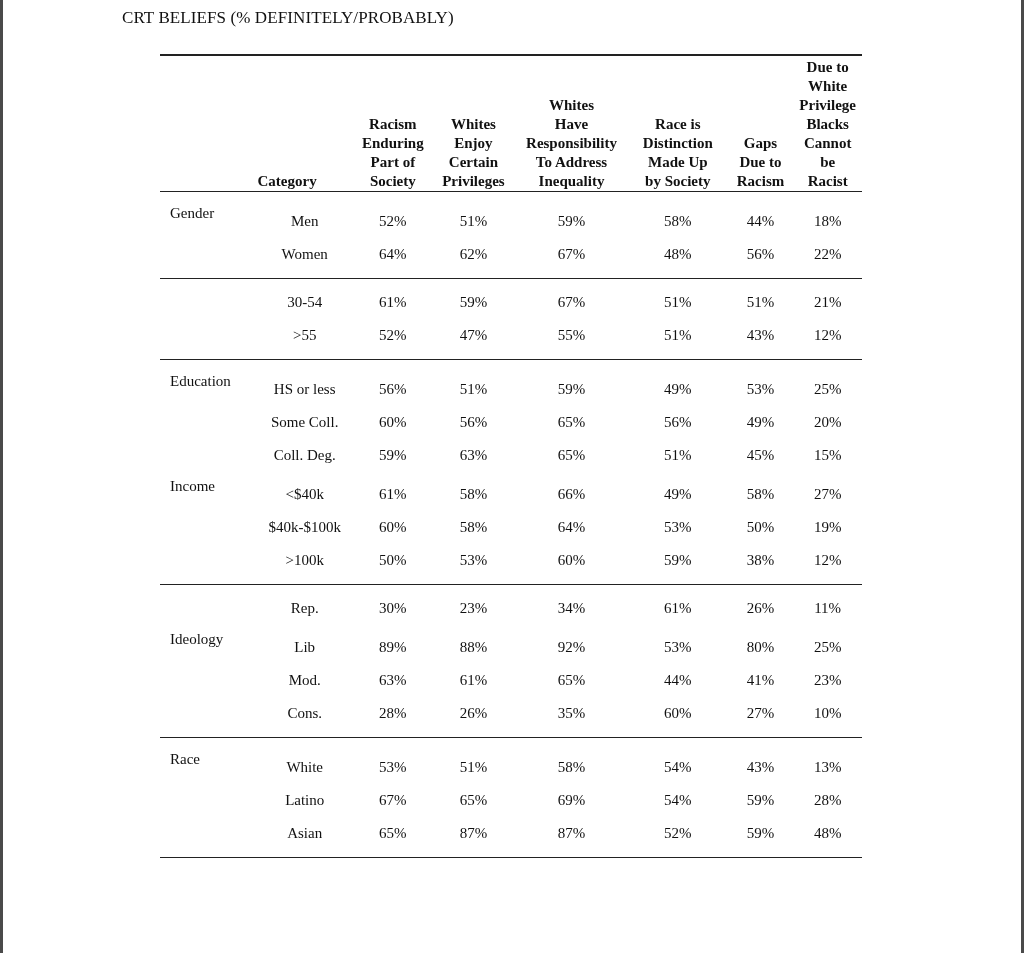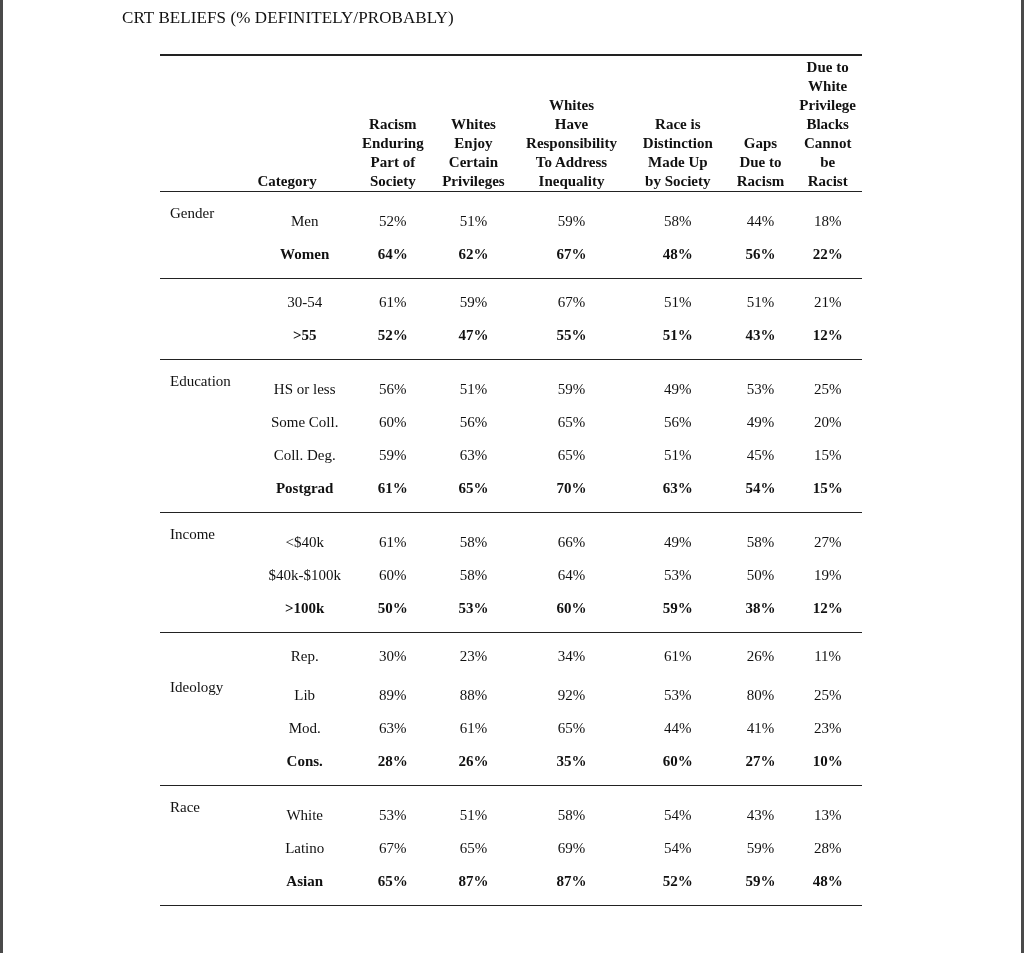--- a/index.html
+++ b/index.html
@@ -20,21 +20,21 @@
   table.crt th {
     font-weight: bold; vertical-align: bottom; text-align: center; line-height: 19px;
     padding: 2px 2px 0 2px; border-bottom: 1.5px solid #222;
   }
   table.crt th.grp-h { width: 86px; }
   table.crt th.cat-h { width: 98px; text-align: left; padding-left: 10px; margin-top: 12px; }
   table.crt td { padding: 0 2px; height: 27px; line-height: 19px; vertical-align: bottom; text-align: center; }
   table.crt td.grp { text-align: left; padding-left: 10px; vertical-align: top; padding-top: 6px; }
   table.crt td.cat { text-align: center; padding-left: 10px; }
   table.crt tr.first td { padding-top: 10px; height: 27px; }
-  table.crt tr.last td { border-bottom: 1.5px solid #222; padding-bottom: 14px; font-weight: bold; }
+  table.crt tr.last td { border-bottom: 1.5px solid #222; padding-bottom: 14px; }
   table.crt tr.first td.grp { padding-top: 12px; }
 </style>
 </head>
 <body>
 
 <div class="edge-left"></div>
 <div class="edge-right"></div>
 
 <div class="title">CRT BELIEFS (% DEFINITELY/PROBABLY)</div>
 
@@ -151,30 +151,20 @@
       <tr class="">
         <td class="grp"></td>
         <td class="cat">Coll. Deg.</td>
         <td>59%</td>
         <td>63%</td>
         <td>65%</td>
         <td>51%</td>
         <td>45%</td>
         <td>15%</td>
       </tr>
-      <tr class="last">
-        <td class="grp"></td>
-        <td class="cat">Postgrad</td>
-        <td>61%</td>
-        <td>65%</td>
-        <td>70%</td>
-        <td>63%</td>
-        <td>54%</td>
-        <td>15%</td>
-      </tr>
       <tr class="first">
         <td class="grp">Income</td>
         <td class="cat">&lt;$40k</td>
         <td>61%</td>
         <td>58%</td>
         <td>66%</td>
         <td>49%</td>
         <td>58%</td>
         <td>27%</td>
       </tr>

